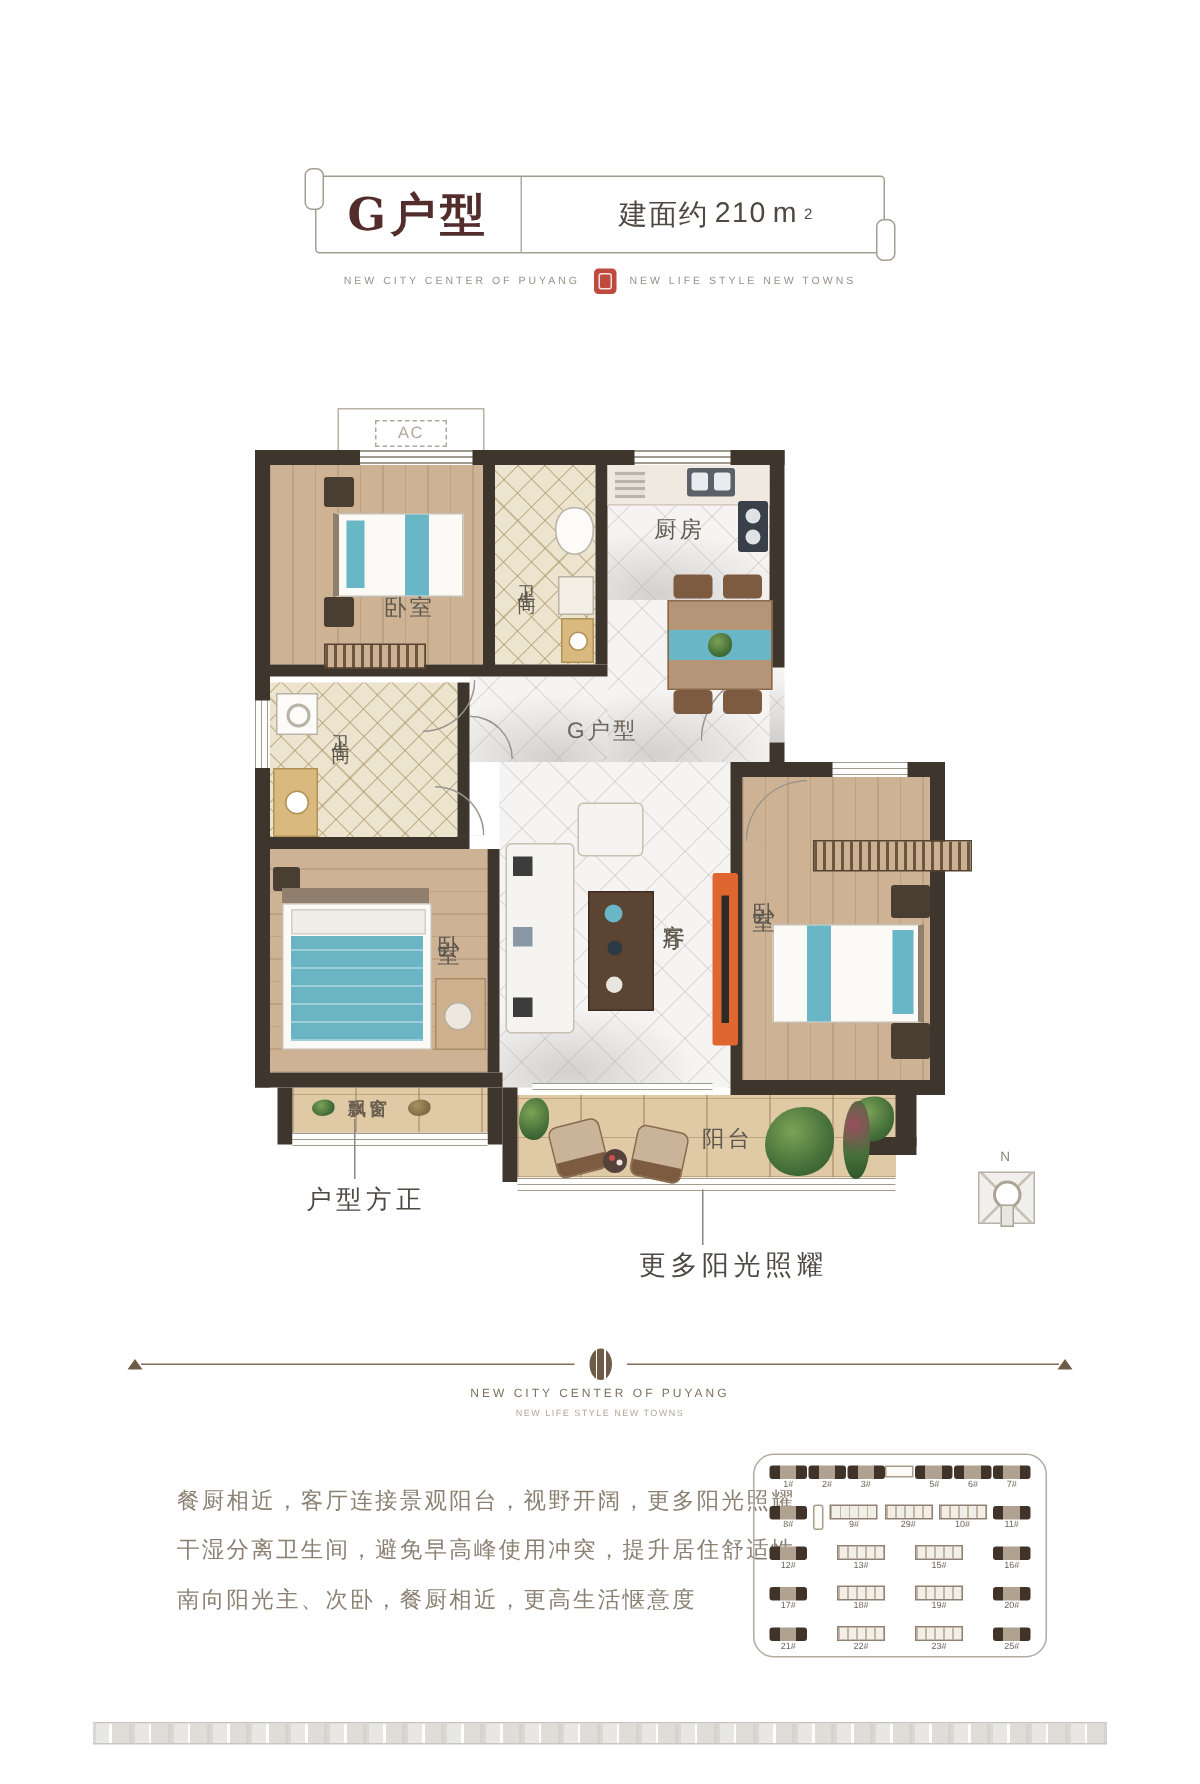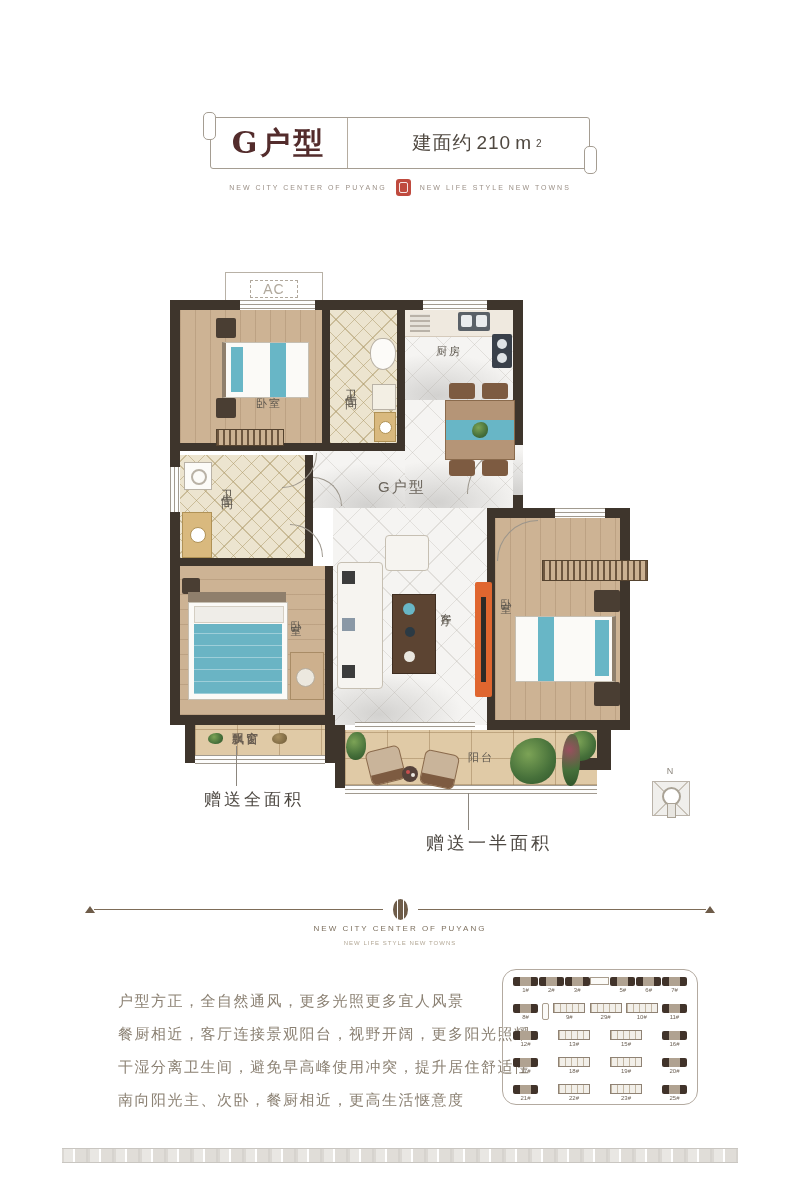--- a/index.html
+++ b/index.html
@@ -47,34 +47,34 @@
       repeating-linear-gradient(45deg, rgba(170,150,100,.5) 0 1px, transparent 1px 13px),
       repeating-linear-gradient(-45deg, rgba(170,150,100,.5) 0 1px, transparent 1px 13px),
       #ece4cf;}
   .tan{position:absolute;background:
       repeating-linear-gradient(90deg, rgba(150,120,80,.45) 0 1px, transparent 1px 42px),
       repeating-linear-gradient(0deg, rgba(150,120,80,.45) 0 1px, transparent 1px 26px),
       #e0caa6;}
   .winh{position:absolute;background:repeating-linear-gradient(180deg,#a19a8f 0 1px,#fdfdfc 1px 4px);}
   .winv{position:absolute;background:repeating-linear-gradient(90deg,#a19a8f 0 1px,#fdfdfc 1px 4px);}
   .arc{position:absolute;border:0 solid #9b958b;}
-  .rlabel{position:absolute;color:#5d574e;font-size:11px;letter-spacing:2px;white-space:nowrap;}
+  .rlabel{position:absolute;color:#5d574e;font-size:15px;letter-spacing:2px;white-space:nowrap;}
   .rlabel.v{writing-mode:vertical-rl;letter-spacing:4px;}
   .hatch{position:absolute;border:1px solid #55432f;background:
       repeating-linear-gradient(90deg,#6d563f 0 2px,#cbb192 2px 6px);}
   .furn{position:absolute;}
   .bedbase{position:absolute;background:#fbfaf7;border:1px solid #c6bfb2;}
   .teal{background:#68b6c6;}
   .dark{background:#4a3e33;}
   .plant{position:absolute;border-radius:60% 45% 55% 50%;
       background:radial-gradient(circle at 40% 35%, #7ca356 0%, #46703a 60%, #2f5429 100%);}
   .acbox{position:absolute;left:55px;top:0;width:96px;height:30px;background:#fff;
       border:1px solid #b8b1a6;}
   .acbox .dash{position:absolute;left:24px;top:7px;width:46px;height:16px;
-      border:1px dashed #b0a89c;color:#b0a89c;font-size:14px;display:flex;
+      border:1px dashed #b0a89c;color:#b0a89c;font-size:11px;display:flex;
       align-items:center;justify-content:center;letter-spacing:1px;}
 
   
   .annot{position:absolute;font-size:17px;color:#4e4943;letter-spacing:3px;font-weight:500;}
   .leader{position:absolute;width:1px;background:#8c867e;}
 
   
   .compass{position:absolute;left:652px;top:781px;width:36px;height:33px;background:#f0efec;
       border:1px solid #b9b2a8;
       background-image:linear-gradient(45deg, transparent 48%, #c9c3b9 48% 52%, transparent 52%),
@@ -298,42 +298,41 @@
     <div class="rlabel v" style="left:48px;top:208px;font-size:12px;">卫生间</div>
     <div class="rlabel v" style="left:118px;top:340px;">卧室</div>
     <div class="rlabel v" style="left:268px;top:332px;">客厅</div>
     <div class="rlabel v" style="left:328px;top:318px;">卧室</div>
     <div class="rlabel" style="left:208px;top:206px;font-size:15px;color:#6b655c;">G户型</div>
     <div class="rlabel" style="left:298px;top:478px;">阳台</div>
     <div class="rlabel" style="left:62px;top:459px;font-size:12px;color:#6b5f52;font-weight:bold;">飘窗</div>
   </div>
 
   <div class="leader" style="left:236px;top:746px;height:40px;"></div>
-  <div class="annot" style="left:204px;top:788px;">赠送全面积</div>
+  <div class="annot" style="left:204px;top:788px;">户型方正</div>
   <div class="leader" style="left:468px;top:793px;height:37px;"></div>
-  <div class="annot" style="left:426px;top:831px;font-size:18px;">赠送一半面积</div>
+  <div class="annot" style="left:426px;top:831px;font-size:18px;">更多阳光照耀</div>
 
   <div class="compass-n">N</div>
   <div class="compass">
     <div class="c-circle"></div>
     <div class="c-stem"></div>
   </div>
 
   <div class="divider">
     <div class="tri-l"></div>
     <div class="dline"></div>
     <div class="ornament"></div>
     <div class="dline"></div>
     <div class="tri-r"></div>
   </div>
   <div class="divider-brand">NEW CITY CENTER OF PUYANG</div>
   <div class="divider-sub">NEW LIFE STYLE NEW TOWNS</div>
 
   <div class="desc">
-    <div class="dline">户型方正，全自然通风，更多光照更多宜人风景</div>
     <div class="dline">餐厨相近，客厅连接景观阳台，视野开阔，更多阳光照耀</div>
     <div class="dline">干湿分离卫生间，避免早高峰使用冲突，提升居住舒适性</div>
     <div class="dline">南向阳光主、次卧，餐厨相近，更高生活惬意度</div>
   </div>
 
   <div class="siteplan">
     <div class="sp-row">
         <div class="bldg">
           <div class="b-solid"></div>
           <div class="bldg-label">1#</div>

